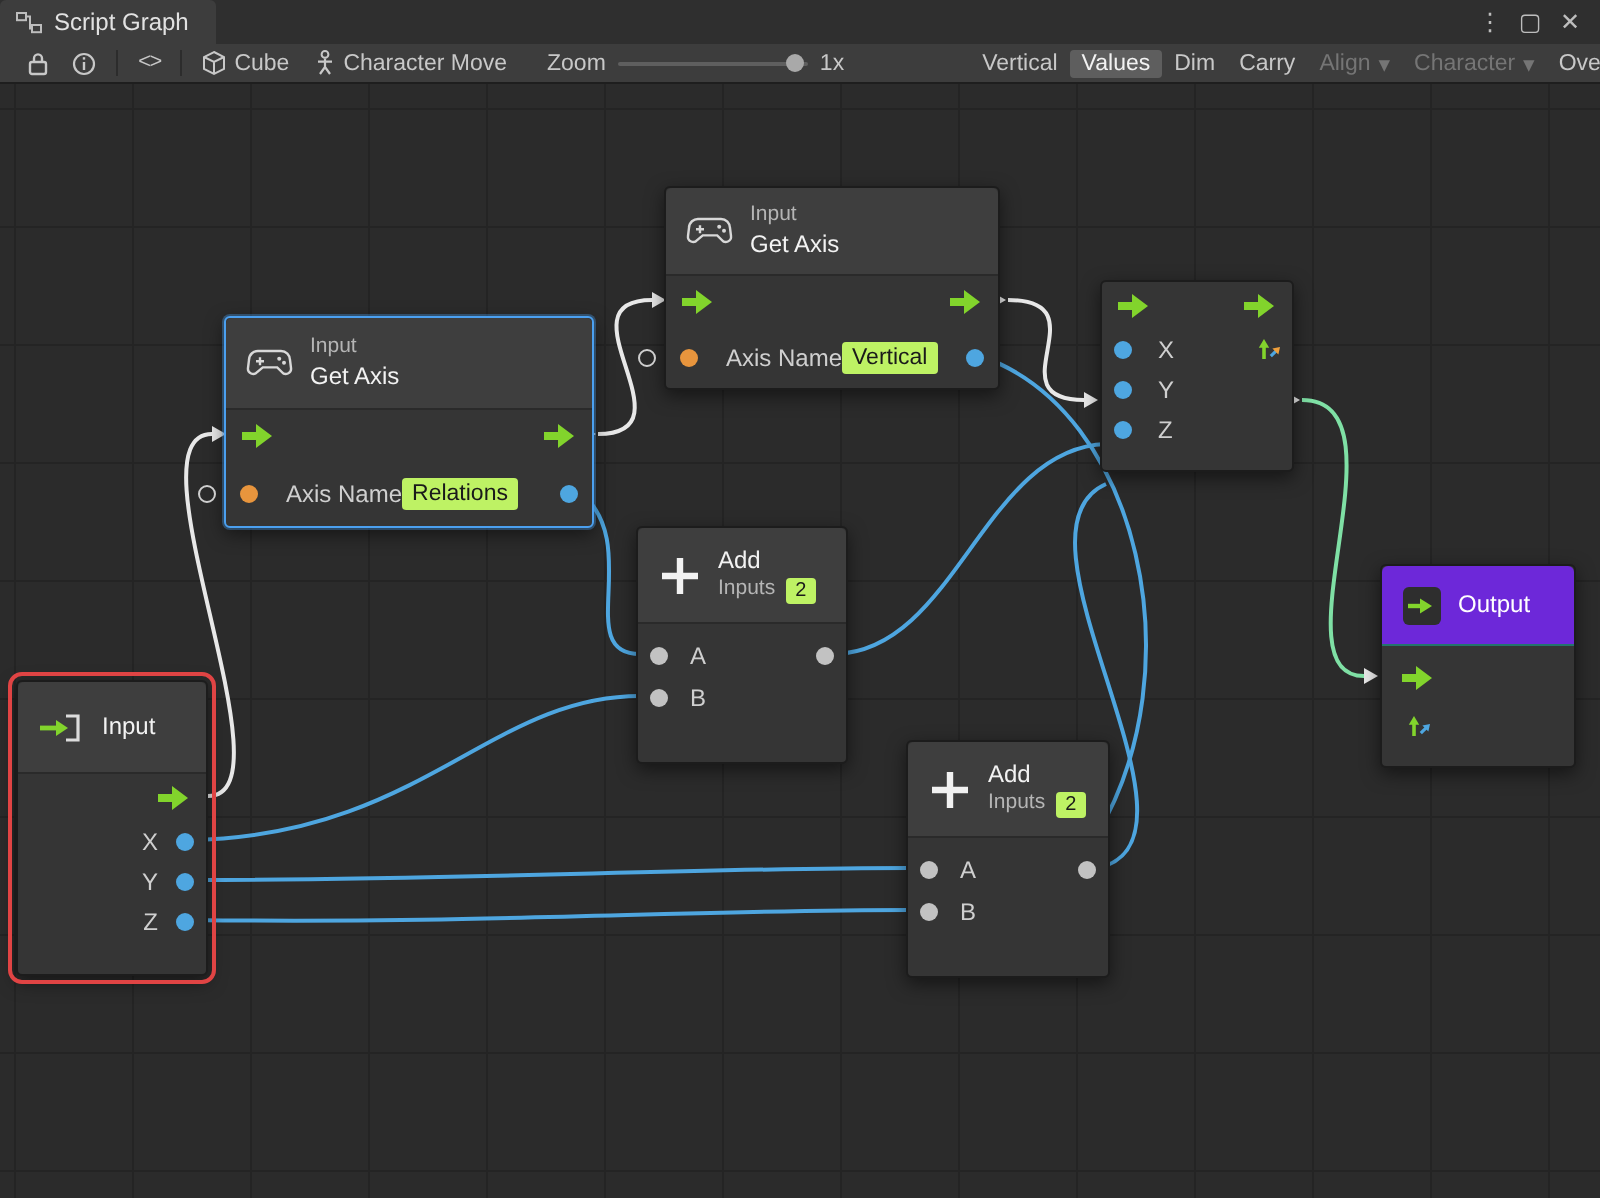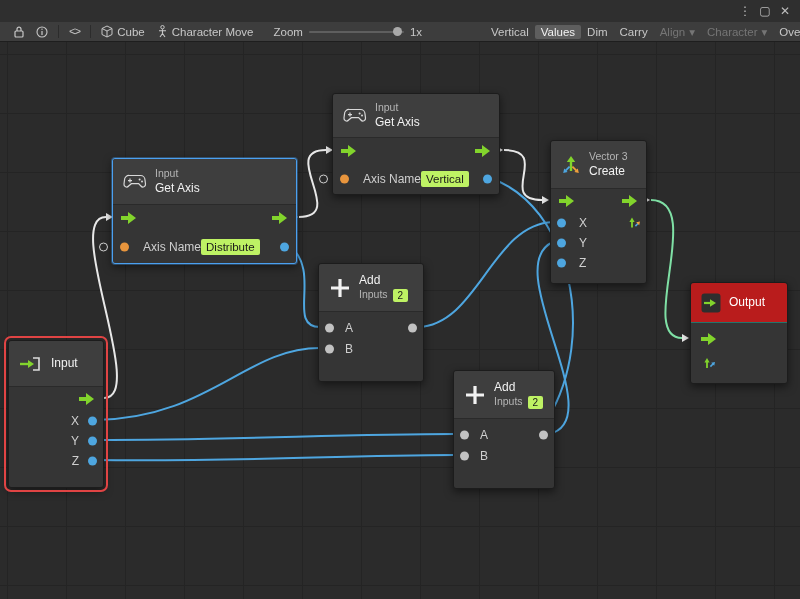--- a/index.html
+++ b/index.html
@@ -86,30 +86,38 @@
   #node-v3 .plabel { margin-left:16px; }
 
   #node-input { left:8px; top:340px; width:96px; }
   #node-input .nhead { height:46px; }
   #node-input .flowrow { height:24px; }
   #node-input .prow.vrow { height:20px; }
   #node-input .nbody { padding-bottom:16px; }
   #node-input .plabel { position:absolute; right:24px; }
 
   #node-output { left:690px; top:282px; width:98px; }
-  #node-output .nhead { height:40px; background:#b91c1c; border-bottom:1px solid #23756c; }
+  #node-output .nhead { height:40px; background:#6d28d9; border-bottom:1px solid #23756c; }
   #node-output .ttl { color:#ffffff; }
   #node-output .nbody { height:60px; }
 </style>
 </head>
 <body>
 
 <div class="window">
 
   <div class="tabbar">
+    <div class="tab">
+      <svg width="13" height="11" viewBox="0 0 13 11">
+        <rect x="0.5" y="0.5" width="4.5" height="3.6" fill="none" stroke="#bdbdbd"></rect>
+        <rect x="8" y="6.5" width="4.5" height="3.6" fill="none" stroke="#bdbdbd"></rect>
+        <path d="M5,2.3 H7 V8.3 H8" fill="none" stroke="#bdbdbd"></path>
+      </svg>
+      <span>Script Graph</span>
+    </div>
     <div class="win-controls">
       <span class="win-btn">⋮</span>
       <span class="win-btn">▢</span>
       <span class="win-btn">✕</span>
     </div>
   </div>
 
   <div class="toolbar">
     <span class="tbtn">
       <svg width="10" height="12" viewBox="0 0 10 12">
@@ -242,21 +250,21 @@
           <path d="M0,4 h7 V0 l8,6 -8,6 V8 H0 Z" fill="#82d42c"></path>
         </svg>
         <svg class="flow-arrow" style="right:8px" viewBox="0 0 16 12">
           <path d="M0,4 h7 V0 l8,6 -8,6 V8 H0 Z" fill="#82d42c"></path>
         </svg>
       </div>
       <div class="prow axisrow">
         <span class="dot hollow" style="left:-14px"></span>
         <span class="dot orange" style="left:7px"></span>
         <span class="plabel">Axis Name</span>
-        <span class="nfield">Distribute</span>
+        <span class="nfield">Relations</span>
         <span class="dot blue" style="right:7px"></span>
       </div>
     </div>
   </div>
 
   <div class="node addnode" id="node-add1">
     <div class="nhead">
       <svg width="22" height="22" viewBox="0 0 22 22">
         <path d="M11,2 V20 M2,11 H20" stroke="#f2f2f2" stroke-width="3.2"></path>
       </svg>
@@ -301,34 +309,20 @@
         <span class="dot gray" style="right:6px"></span>
       </div>
       <div class="prow">
         <span class="dot gray" style="left:6px"></span>
         <span class="plabel">B</span>
       </div>
     </div>
   </div>
 
   <div class="node" id="node-v3">
-    <div class="nhead">
-      <svg width="20" height="20" viewBox="0 0 20 20">
-        <path d="M10,6 V16" stroke="#82d42c" stroke-width="2.4"></path>
-        <polygon points="10,1 5.8,7 14.2,7" fill="#82d42c"></polygon>
-        <path d="M8.6,11.6 L4.6,15.6" stroke="#4ea6e0" stroke-width="1.8"></path>
-        <polygon points="2.2,18 6.6,17 3.2,13.6" fill="#4ea6e0"></polygon>
-        <path d="M11.4,11.6 L15.4,15.6" stroke="#f0a03c" stroke-width="1.8"></path>
-        <polygon points="17.8,18 13.4,17 16.8,13.6" fill="#f0a03c"></polygon>
-      </svg>
-      <span>
-        <div class="cat">Vector 3</div>
-        <div class="ttl">Create</div>
-      </span>
-    </div>
     <div class="nbody">
       <div class="prow flowrow">
         <svg class="flow-arrow" style="left:8px" viewBox="0 0 16 12">
           <path d="M0,4 h7 V0 l8,6 -8,6 V8 H0 Z" fill="#82d42c"></path>
         </svg>
         <svg class="flow-arrow" style="right:8px" viewBox="0 0 16 12">
           <path d="M0,4 h7 V0 l8,6 -8,6 V8 H0 Z" fill="#82d42c"></path>
         </svg>
       </div>
       <div class="prow vrow">

